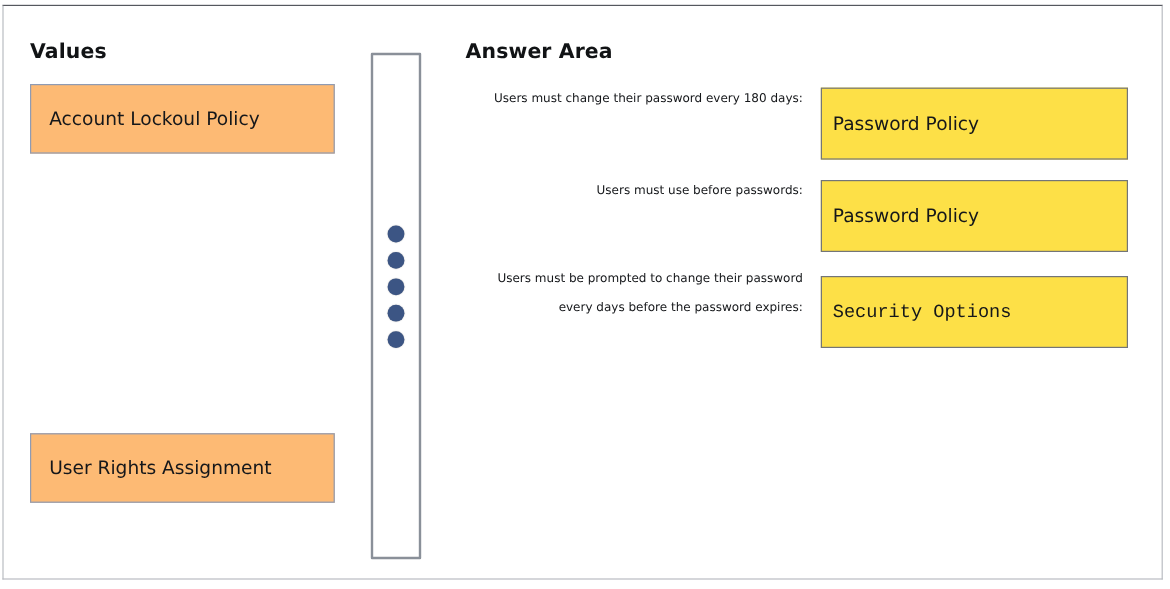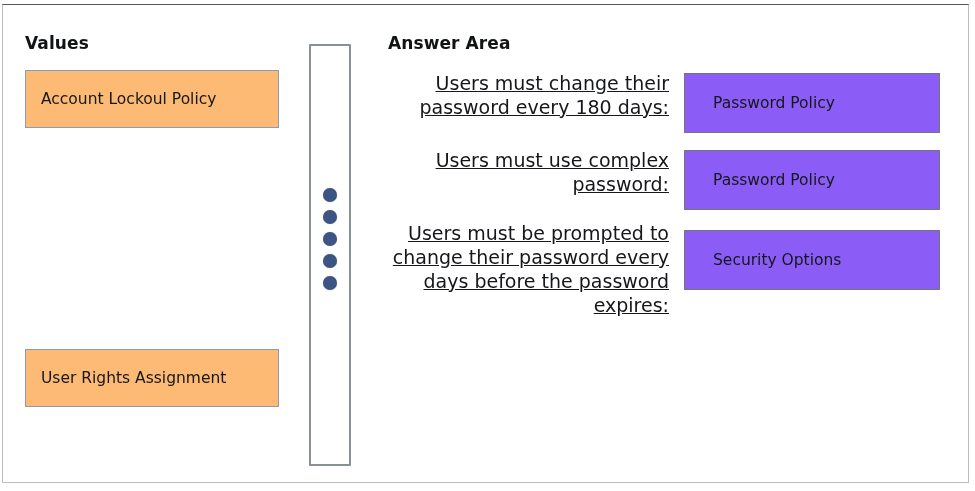--- a/index.html
+++ b/index.html
@@ -56,21 +56,21 @@
     align-items: center;
     padding-left: 15px;
   }
   .value-box .label {
     font-size: 15.5px;
     color: #15171a;
     white-space: nowrap;
   }
   #value-box-0 { top: 65px; }
   #value-box-1 { top: 138px; }
-  #value-box-2 { top: 344px; }
+  #value-box-2 { top: 356px; }
 
   
   #scroll-strip {
     position: absolute;
     left: 306px;
     top: 39px;
     width: 42px;
     height: 422px;
     box-sizing: border-box;
     background: #ffffff;
@@ -104,44 +104,43 @@
   #answer-row-0 { top: 66px; }
   #answer-row-1 { top: 143px; }
   #answer-row-2 { top: 216px; }
 
   .answer-prompt {
     position: absolute;
     left: 0;
     top: 0;
     width: 281px;
     text-align: right;
-    font-size: 19px;
+    font-size: 10px;
     line-height: 24px;
     color: #15171a;
-    text-decoration: underline;
   }
   .answer-drop {
     position: absolute;
     left: 296px;
     top: 2px;
     width: 256px;
     height: 60px;
     box-sizing: border-box;
-    background: #8b5cf6;
+    background: #fde047;
     border: 1px solid #737578;
     display: flex;
     align-items: center;
-    padding-left: 28px;
+    padding-left: 9px;
   }
   .answer-drop .label {
     font-size: 15.5px;
     color: #15171a;
     white-space: nowrap;
   }
-  #answer-row-2 .answer-drop { top: 9px; }
+  #answer-row-2 .answer-drop { top: 9px; font-family: Liberation Mono, monospace; }
 </style>
 </head>
 <body>
 
 <div id="screen">
   <div id="frame">
 
     <div class="panel-title" id="values-title">Values</div>
 
     <div class="value-box" id="value-box-0">
@@ -166,21 +165,21 @@
     <div class="panel-title" id="answer-title">Answer Area</div>
 
     <div class="answer-row" id="answer-row-0">
       <div class="answer-prompt">Users must change their password every 180 days:</div>
       <div class="answer-drop">
         <span class="label">Password Policy</span>
       </div>
     </div>
 
     <div class="answer-row" id="answer-row-1">
-      <div class="answer-prompt">Users must use complex password:</div>
+      <div class="answer-prompt">Users must use before passwords:</div>
       <div class="answer-drop">
         <span class="label">Password Policy</span>
       </div>
     </div>
 
     <div class="answer-row" id="answer-row-2">
       <div class="answer-prompt">Users must be prompted to change their password every days before the password expires:</div>
       <div class="answer-drop">
         <span class="label">Security Options</span>
       </div>

